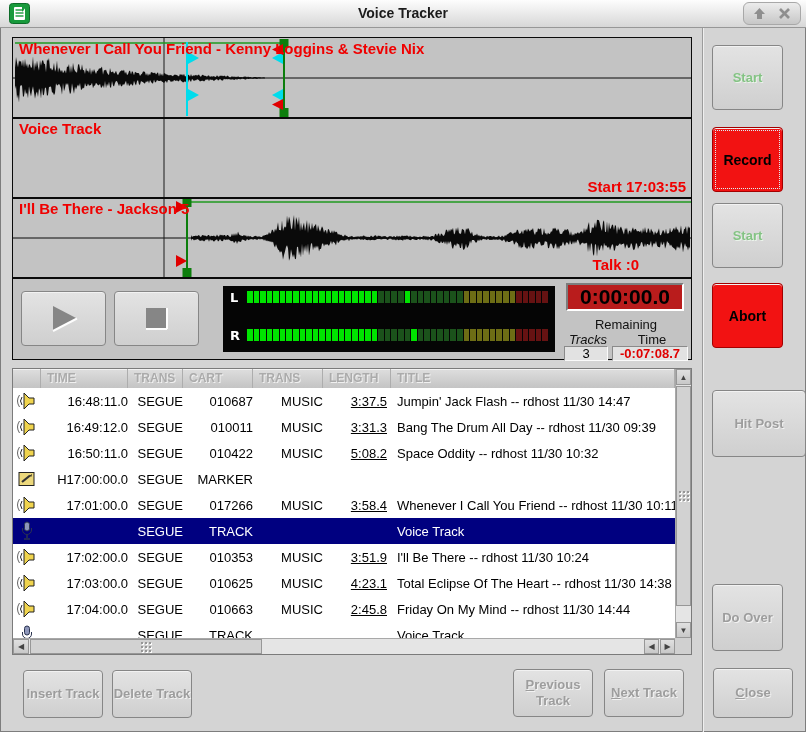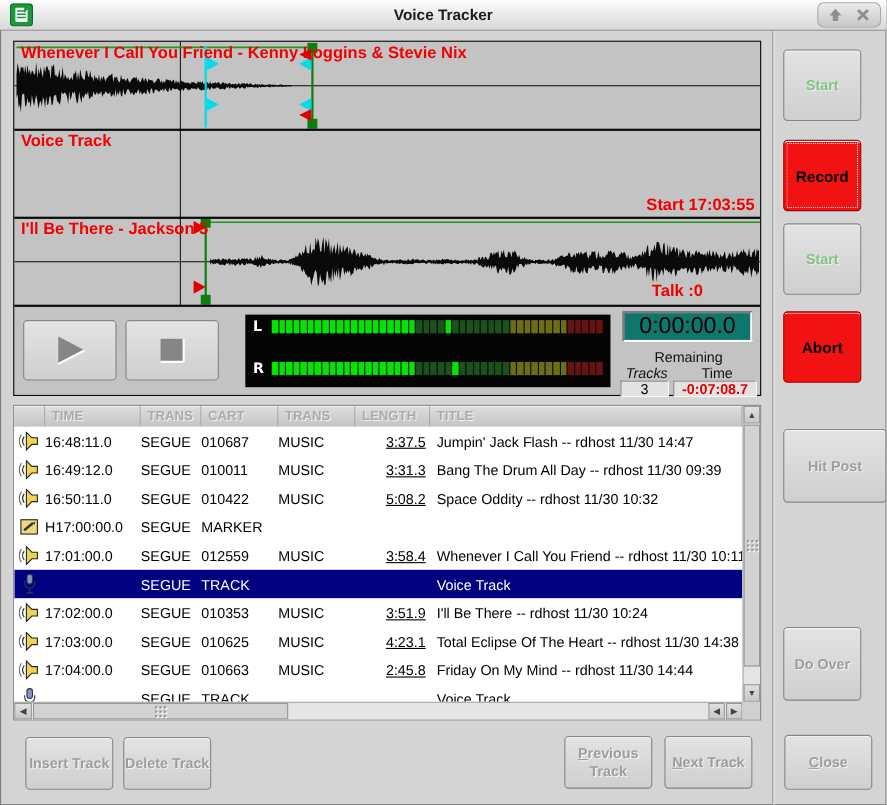--- a/index.html
+++ b/index.html
@@ -42,23 +42,23 @@
   .meter .ch-label{position:absolute;color:#fff;font-weight:bold;font-size:13px;
     font-family:"DejaVu Sans",sans-serif;left:7px;}
   .meter-row{position:absolute;left:24px;right:7px;height:12px;display:flex;gap:1px;}
   .meter-row .seg{flex:1;}
   .seg.g.on{background:#00e400;}  .seg.g.off{background:#1b521b;}  .seg.y.off{background:#6d6d15;}  .seg.r.off{background:#661212;}
   .meter-scale{position:absolute;left:24px;right:7px;top:26px;height:15px;}
   .meter-scale span{position:absolute;transform:translateX(-50%);color:#fff;font-weight:bold;
     font-size:13px;font-family:"DejaVu Sans",sans-serif;white-space:nowrap;}
 
   
-  .time-display{position:absolute;left:553px;top:245px;width:118px;height:28px;background:#0f766e;
+  .time-display{position:absolute;left:553px;top:245px;width:118px;height:28px;background:#b91c1c;
     border-top:2px solid #7c7c7c;border-left:2px solid #7c7c7c;border-bottom:2px solid #fff;border-right:2px solid #fff;
-    display:flex;align-items:center;justify-content:center;font-weight:normal;font-size:21px;color:#000;box-sizing:border-box;}
+    display:flex;align-items:center;justify-content:center;font-weight:bold;font-size:21px;color:#000;box-sizing:border-box;}
   .rem-label{position:absolute;left:553px;top:279px;width:120px;text-align:center;font-size:13px;color:#111;}
   .rem-sub{position:absolute;top:294px;font-size:13px;color:#111;text-align:center;}
   .val-box{position:absolute;top:308px;height:15px;background:#e2e2e2;
     border-top:1px solid #8a8a8a;border-left:1px solid #8a8a8a;border-bottom:1px solid #fafafa;border-right:1px solid #fafafa;
     display:flex;align-items:center;justify-content:center;font-size:13px;box-sizing:border-box;}
 
   
   .log{position:absolute;left:12px;top:368px;width:680px;height:287px;background:#fff;
     border:1px solid #7b7b7b;box-sizing:border-box;}
   .log-header{position:absolute;left:0;top:0;right:16px;height:19px;display:grid;
@@ -66,21 +66,21 @@
     background:linear-gradient(#dedede,#c4c4c4);}
   .log-header .hcell{font-size:12px;font-weight:bold;color:#ababab;text-shadow:1px 1px 0 #f0f0f0;
     padding:2px 0 0 6px;border-right:1px solid #adadad;box-shadow:inset 0 1px 0 #f2f2f2;
     overflow:hidden;white-space:nowrap;box-sizing:border-box;}
   .log-rows{position:absolute;left:0;top:19px;right:16px;bottom:16px;overflow:hidden;background:#fff;}
   .log-row{display:grid;grid-template-columns:28px 87px 55px 70px 70px 68px 1fr;height:26px;
     align-items:center;font-size:13px;color:#000;background:#fff;}
   .log-row.selected{background:#000080;color:#fff;}
   .cell{overflow:hidden;white-space:nowrap;}
   .cell.icon{display:flex;align-items:center;justify-content:center;}
-  .cell.center{text-align:left;}
+  .cell.center{text-align:right;}
   .cell.right{text-align:right;padding-right:4px;text-decoration:underline;}
   .cell.titlecell{padding-left:6px;}
 
   
   .vscroll{position:absolute;top:0;right:0;width:16px;bottom:16px;background:#e5e5e5;border-left:1px solid #a8a8a8;box-sizing:border-box;}
   .hscroll{position:absolute;left:0;bottom:0;right:16px;height:16px;background:#e5e5e5;border-top:1px solid #a8a8a8;box-sizing:border-box;}
   .sb-btn{position:absolute;background:linear-gradient(#e0e0e0,#c8c8c8);border:1px solid #979797;
     display:flex;align-items:center;justify-content:center;font-size:8px;color:#444;box-sizing:border-box;}
   .sb-thumb{position:absolute;background:#d2d2d2;border:1px solid #979797;box-sizing:border-box;}
   .grip{position:absolute;left:50%;top:50%;width:2px;height:2px;background:#969696;transform:translate(-5px,-5px);
@@ -294,21 +294,21 @@
   </div>
 <div class="btn green-text" style="left:712px;top:203px;width:71px;height:65px;">
     <span class="btn-label">Start</span>
   </div>
 <div class="btn red" style="left:712px;top:283px;width:71px;height:65px;font-size:14px;">
     <span class="btn-label">Abort</span>
   </div>
 <div class="btn disabled" style="left:712px;top:390px;width:94px;height:67px;text-align:center;">
     <span class="btn-label">Hit Post</span>
   </div>
-<div class="btn disabled" style="left:712px;top:570px;width:71px;height:67px;">
+<div class="btn disabled" style="left:712px;top:584px;width:71px;height:67px;">
     <span class="btn-label">Do Over</span>
   </div>
 <div class="btn disabled uf" style="left:713px;top:668px;width:80px;height:50px;">
     <span class="btn-label">Close</span>
   </div>
 
 <div class="log">
   <div class="log-header" id="log-header">
       <div class="hcell"></div>
       <div class="hcell">TIME</div>
@@ -381,21 +381,21 @@
       <div class="log-row">
         <div class="cell icon">
           <svg width="20" height="18">
             <polygon points="17,6 12,6 7,1 7,17 12,12 17,12" fill="#f0d44e" stroke="#222" stroke-width="1"></polygon>
             <path d="M5,5 q-3,4 0,8" fill="none" stroke="#222"></path>
             <path d="M2.5,3 q-4,6 0,12" fill="none" stroke="#222" opacity="0.7"></path>
           </svg>
         </div>
         <div class="cell center">17:01:00.0</div>
         <div class="cell center">SEGUE</div>
-        <div class="cell center">012559</div>
+        <div class="cell center">017266</div>
         <div class="cell center">MUSIC</div>
         <div class="cell right">3:58.4</div>
         <div class="cell titlecell">Whenever I Call You Friend -- rdhost 11/30 10:11</div>
       </div>
       <div class="log-row selected">
         <div class="cell icon">
           <svg width="12" height="20">
             <rect x="3.5" y="1" width="5" height="9" rx="2.5" fill="#8d96ba" stroke="#2a3350"></rect>
             <path d="M1.5,7 v2 a4.5,4.5 0 0 0 9,0 v-2" fill="none" stroke="#2a3350"></path>
             <line x1="6" y1="14" x2="6" y2="17" stroke="#2a3350" stroke-width="1.5"></line>

